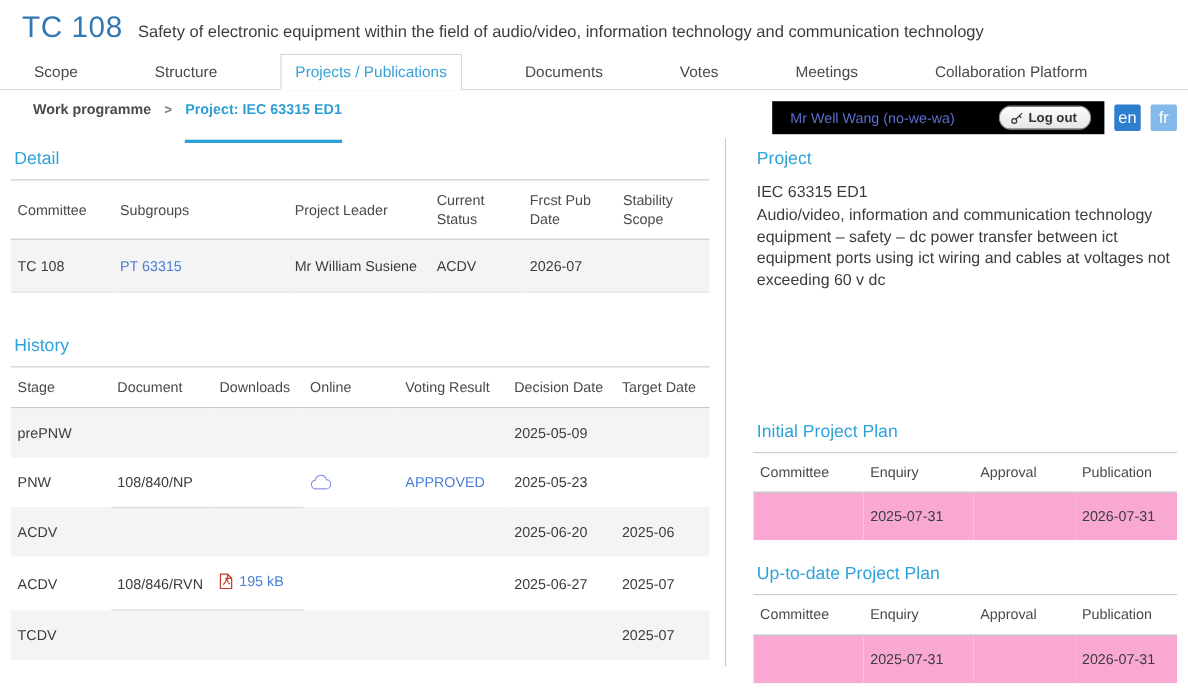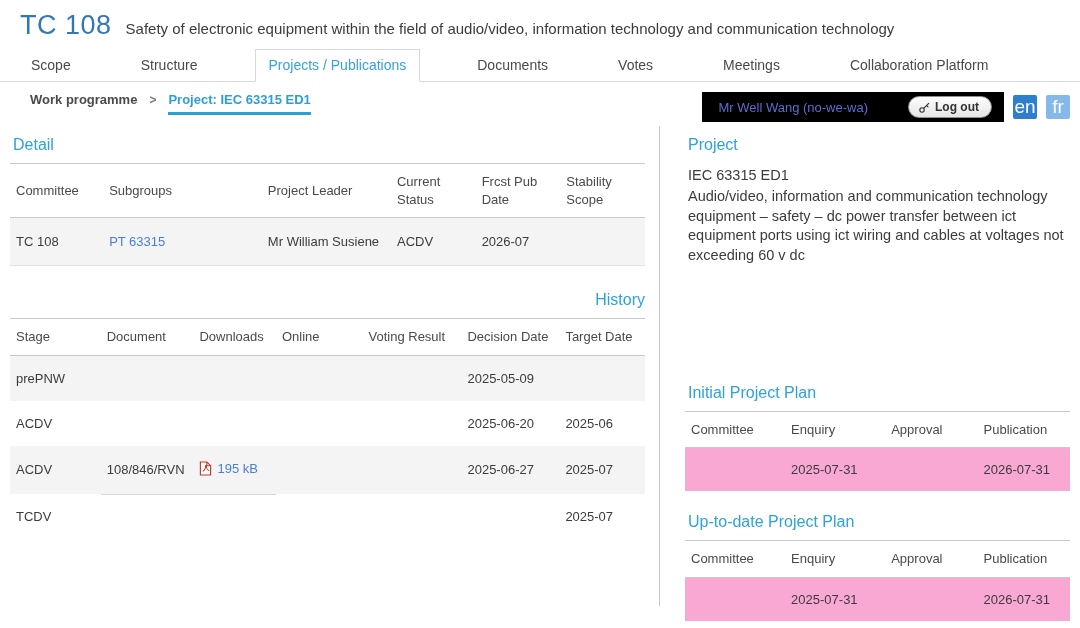--- a/index.html
+++ b/index.html
@@ -15,46 +15,46 @@
   
   .tabs { display:flex; margin-top:8px; padding-left:18px; border-bottom:1px solid #d8d8d8; align-items:flex-end;gap:44px; }
   .tab { font-size:14px; color:#4a4a4a; padding:7px 13px 8px 13px; cursor:pointer; white-space:nowrap; }
   .tab.active { color:#35a3da; background:#fff; border:1px solid #d8d8d8; border-bottom:1px solid #fff; margin-bottom:-1px; }
 
   
   .subbar { display:flex; justify-content:space-between; align-items:flex-start; padding:10px 10px 0 30px; height:38px; }
   .breadcrumb { display:flex; align-items:baseline; font-size:13px; font-weight:bold; }
   .crumb-parent { color:#4a4a4a; }
   .crumb-sep { color:#7a7a7a; margin:0 12px; font-size:12px; }
-  .crumb-current { color:#2e9fd4; padding-bottom:5px; border-bottom:3px solid #2e9fd4; }
+  .crumb-current { color:#2e9fd4; padding-bottom:20px; border-bottom:3px solid #2e9fd4; }
   .user-area { display:flex; align-items:center; }
   .user-strip { background:#000000; height:30px; display:flex; align-items:center; padding:0 12px 0 16px; }
   .user-name { font-size:13px; color:#5b6ed0; margin-right:40px; }
   .logout-btn { display:flex; align-items:center; gap:4px; font-family:"Liberation Sans",sans-serif; font-size:12px; font-weight:bold; color:#333; background:linear-gradient(#fdfdfd,#e6e6e6); border:1px solid #8f8f8f; border-radius:12px; padding:3px 12px 3px 9px; cursor:pointer; }
-  .lang-btn { width:24px; height:24px; border:none; color:#fff; font-size:19px; font-family:"Liberation Sans",sans-serif; margin-left:9px; border-radius:2px; cursor:pointer; }
+  .lang-btn { width:24px; height:24px; border:none; color:#fff; font-size:15px; font-family:"Liberation Sans",sans-serif; margin-left:9px; border-radius:2px; cursor:pointer; }
   .lang-en { background:#2d7ecd; }
   .lang-fr { background:#85b9ea; }
 
   
   .content { display:flex; margin-top:6px; height:480px; }
   .col-left { width:660px; border-right:1px solid #c9c9c9; padding:0 14px 0 10px; }
   .col-right { flex:1; padding:0 10px 0 25px; }
   .section-h { font-size:16px; font-weight:normal; color:#2ea3da; margin:10px 0 9px 3px; }
 
   
   table { width:100%; border-collapse:collapse; table-layout:fixed; font-size:13px; }
   th { text-align:left; font-weight:normal; color:#4a4a4a; padding:9px 6px; border-top:1px solid #c9c9c9; border-bottom:1px solid #c9c9c9; vertical-align:middle; line-height:1.35; }
   td { padding:16px 6px; color:#3c3c3c; vertical-align:middle; }
   .detail-table td { background:#f4f4f4; border-bottom:1px solid #e2e2e2; }
   .history-table tbody tr:nth-child(odd) td { background:#f4f4f4; }
   .history-table td { padding:15px 6px; }
   .doc-underline { border-bottom:1px solid #d8d8d8; }
   a.link { color:#4a7fd6; text-decoration:none; cursor:pointer; }
 
-  .history-gap { margin-top:25px;text-align:right; }
+  .history-gap { margin-top:40px; }
 
   
   .project-ref { font-size:14.5px; color:#3c3c3c; margin:13px 0 4px 3px; }
   .project-desc { font-size:14.5px; color:#3c3c3c; line-height:1.36; margin-left:3px; }
   .plan-initial-h { margin-top:118px; }
   .plan-current-h { margin-top:22px; }
   .plan-table td { background:#f9a8d4; padding:14px 6px;margin-left:34px; }
 
   .pdf-link { display:inline-flex; align-items:center; gap:5px; }
   svg { display:block; }
@@ -166,20 +166,35 @@
           <tr>
             <td>prePNW</td>
             <td></td>
             <td></td>
             <td></td>
             <td></td>
             <td>2025-05-09</td>
             <td></td>
           </tr>
           <tr>
+            <td>PNW</td>
+            <td class="doc-underline">108/840/NP</td>
+            <td class="doc-underline"></td>
+            <td>
+              <span>
+                <svg width="19" height="15" viewBox="0 0 24 18">
+                    <path d="M6.3 16.5a5 5 0 0 1-.47-9.97 6.6 6.6 0 0 1 12.94-.63 4.7 4.7 0 0 1-1.17 10.6z" fill="none" stroke="#8a97e8" stroke-width="1.4"></path>
+                  </svg>
+              </span>
+            </td>
+            <td><a class="link">APPROVED</a></td>
+            <td>2025-05-23</td>
+            <td></td>
+          </tr>
+          <tr>
             <td>ACDV</td>
             <td></td>
             <td></td>
             <td></td>
             <td></td>
             <td>2025-06-20</td>
             <td>2025-06</td>
           </tr>
           <tr>
             <td>ACDV</td>

